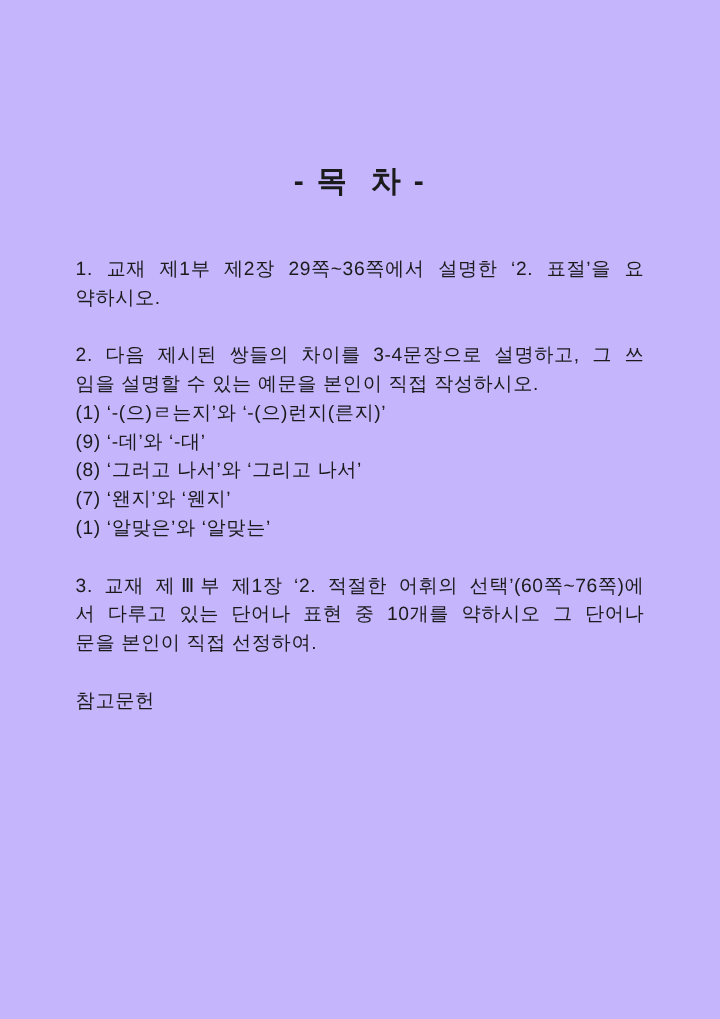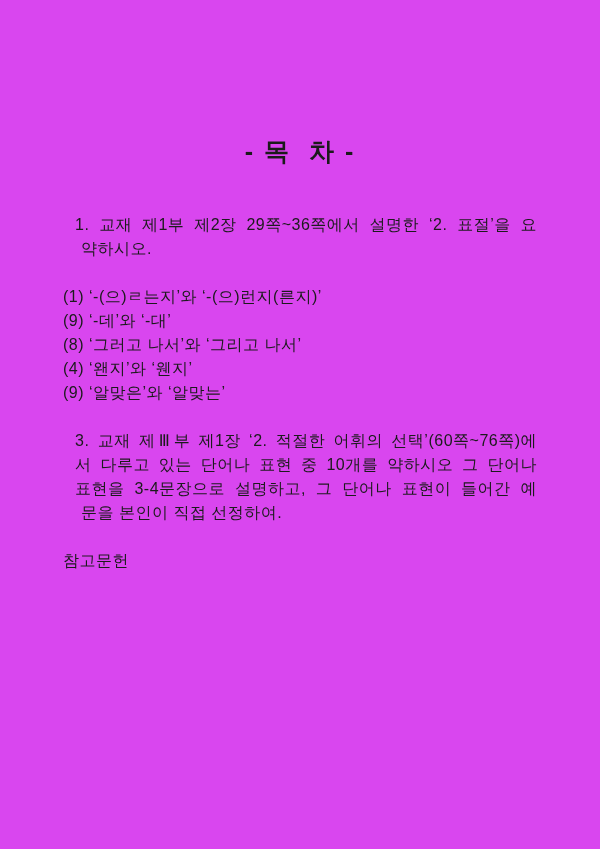--- a/index.html
+++ b/index.html
@@ -12,21 +12,21 @@
     background: #ffffff;
     color: #1b1b1b;
     font-family: "Liberation Sans", sans-serif;
     overflow: hidden;
   }
   .page {
     box-sizing: border-box;
     width: 600px;
     height: 849px;
     padding: 138px 63px 0 63px;
-    background: #d946ef;
+    background: #c4b5fd;
   }
   .doc-title {
     margin: 0 0 49px 0;
     font-size: 25px;
     line-height: 26px;
     font-weight: 700;
     text-align: center;
     letter-spacing: 2px;
     white-space: pre;
   }
@@ -39,56 +39,55 @@
   }
   .para:last-child {
     margin-bottom: 16px;
   }
   .line {
     min-height: 24px;
   }
   .line.fill {
     text-align: justify;
     text-align-last: justify;
-    margin-left: 12px;
   }
   .line.end {
     text-align: right;
     text-align-last: left;
-    margin-left: 18px;
   }
   .line.plain {
     text-align: center;
     text-align-last: left;
   }
 </style>
 </head>
 <body>
 
 <div class="page">
 
   <h1 class="doc-title">- 목  차 -</h1>
 
   <div class="para">
     <div class="line fill">1. 교재 제1부 제2장 29쪽~36쪽에서 설명한 ‘2. 표절’을 요</div>
     <div class="line end">약하시오.</div>
   </div>
 
   <div class="para">
+    <div class="line fill">2. 다음 제시된 쌍들의 차이를 3-4문장으로 설명하고, 그 쓰</div>
+    <div class="line end">임을 설명할 수 있는 예문을 본인이 직접 작성하시오.</div>
     <div class="line plain">(1) ‘-(으)ㄹ는지’와 ‘-(으)런지(른지)’</div>
     <div class="line plain">(9) ‘-데’와 ‘-대’</div>
     <div class="line plain">(8) ‘그러고 나서’와 ‘그리고 나서’</div>
-    <div class="line plain">(4) ‘왠지’와 ‘웬지’</div>
-    <div class="line plain">(9) ‘알맞은’와 ‘알맞는’</div>
+    <div class="line plain">(7) ‘왠지’와 ‘웬지’</div>
+    <div class="line plain">(1) ‘알맞은’와 ‘알맞는’</div>
   </div>
 
   <div class="para">
     <div class="line fill">3. 교재 제Ⅲ부 제1장 ‘2. 적절한 어휘의 선택’(60쪽~76쪽)에</div>
     <div class="line fill">서 다루고 있는 단어나 표현 중 10개를 약하시오 그 단어나</div>
-    <div class="line fill">표현을 3-4문장으로 설명하고, 그 단어나 표현이 들어간 예</div>
     <div class="line end">문을 본인이 직접 선정하여.</div>
   </div>
 
   <div class="para">
     <div class="line plain">참고문헌</div>
   </div>
 
 </div>
 
 </body></html>

